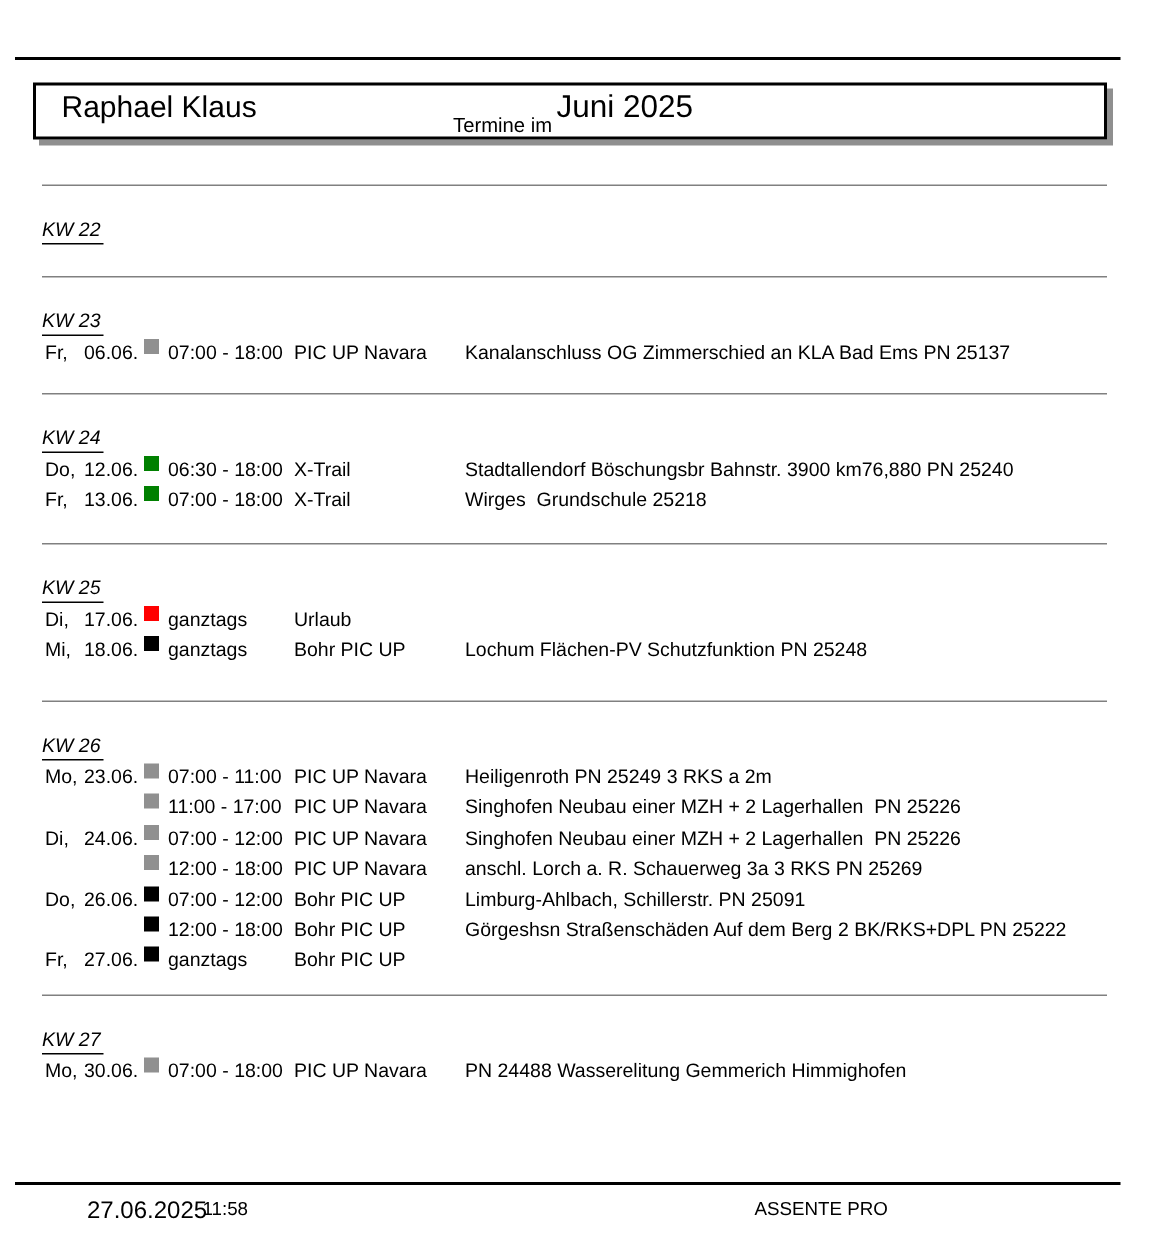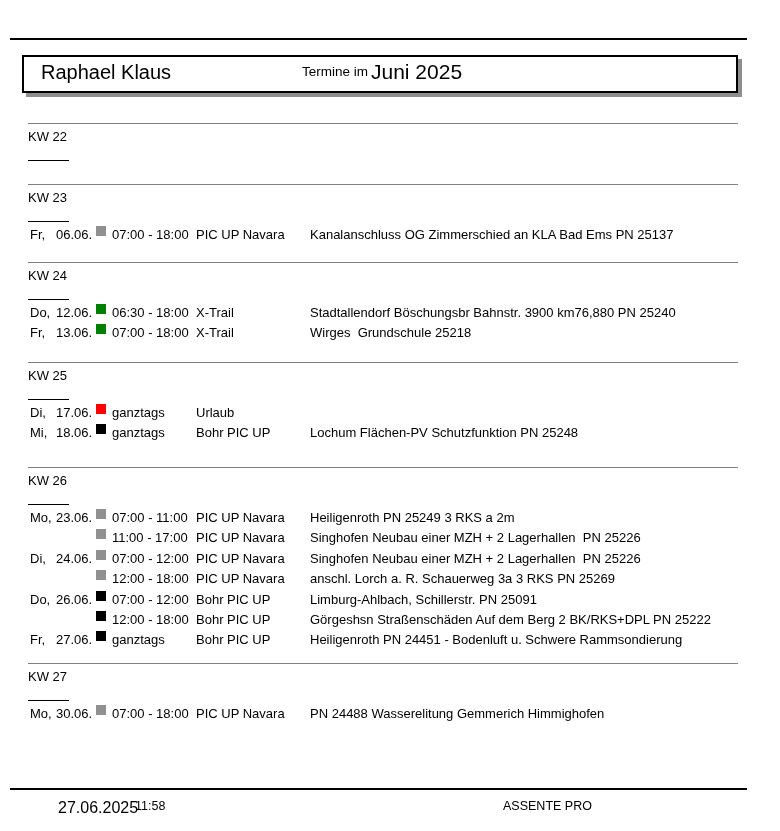--- a/index.html
+++ b/index.html
@@ -23,40 +23,41 @@
     position:absolute; left:22px; top:55px;
     width:716px; height:38px;
     border:2px solid #000; background:#fff;
     box-shadow:4px 4px 0 #8f8f8f;
   }
   .title-box .person {
     position:absolute; left:17px; bottom:7px;
     font-size:20px;
   }
   .title-box .prefix {
-    position:absolute; left:278px; bottom:12px;
+    position:absolute; left:278px; bottom:0;
     font-size:13.5px;
   }
   .title-box .month {
     position:absolute; left:347px; bottom:7px;
     font-size:21px;
     text-align:right;
   }
   .weeks { position:absolute; left:0; top:0; width:780px; height:780px; }
   .week-section { position:absolute; left:0; width:780px; }
   .section-divider {
     position:absolute; left:28px; top:0;
     width:710px; height:1px; background:#808080;
   }
   .week-label {
-    position:absolute; left:28px; top:6px;
+    position:absolute; left:28px; top:22px;
     font-size:13px;
     display:inline-block;
     border-bottom:1px solid #000;
-    padding:0 2px 16px 0;
+    padding:0 2px 2px 0;
+    font-style:italic;
   }
   .row { position:absolute; left:0; width:780px; height:20px; font-size:13px; line-height:17px; }
   .row span { position:absolute; top:0; white-space:pre; }
   .cell-day  { left:30px; }
   .cell-date { left:56px; }
   .square {
     position:absolute; left:96px; top:3.5px;
     width:10px; height:10px; background:#909090;
   }
   .cell-time    { left:112px; }
@@ -197,21 +198,20 @@
     <span class="cell-time">12:00 - 18:00</span>
     <span class="cell-vehicle">Bohr PIC UP</span>
     <span class="cell-desc">Görgeshsn Straßenschäden Auf dem Berg 2 BK/RKS+DPL PN 25222</span>
   </div>
         <div class="row" style="top: 164.4px;">
     <span class="cell-day">Fr,</span>
     <span class="cell-date">27.06.</span>
     <span class="square" style="background: rgb(0, 0, 0);"></span>
     <span class="cell-time">ganztags</span>
     <span class="cell-vehicle">Bohr PIC UP</span>
-    <span class="cell-desc">Heiligenroth PN 24451 - Bodenluft u. Schwere Rammsondierung</span>
   </div>
       </div>
   </div>
     <div class="week-section" style="top: 663px; height: 68.4px;">
     <div class="section-divider"></div>
     <span class="week-label">KW 27</span>
     <div class="week-rows">
         <div class="row" style="top: 42px;">
     <span class="cell-day">Mo,</span>
     <span class="cell-date">30.06.</span>

